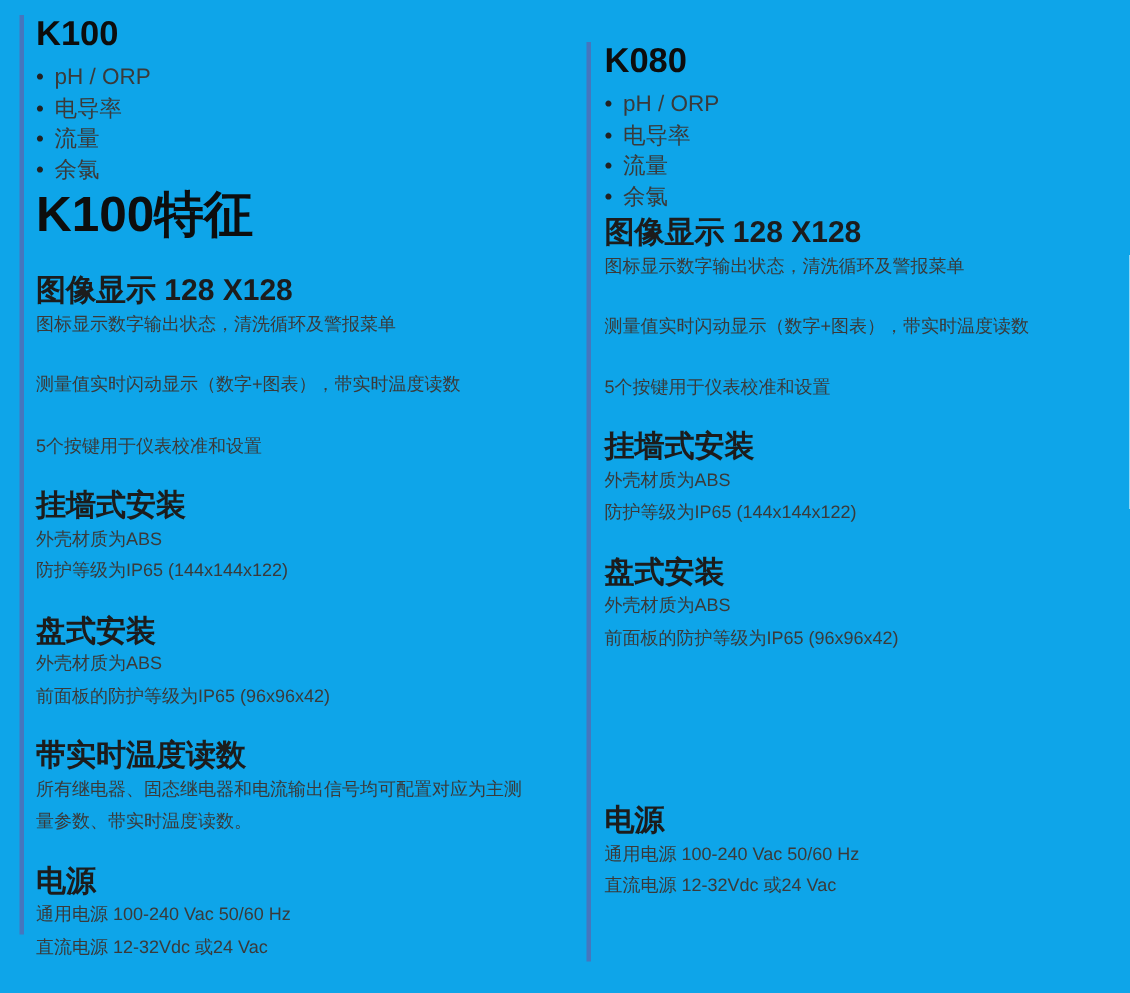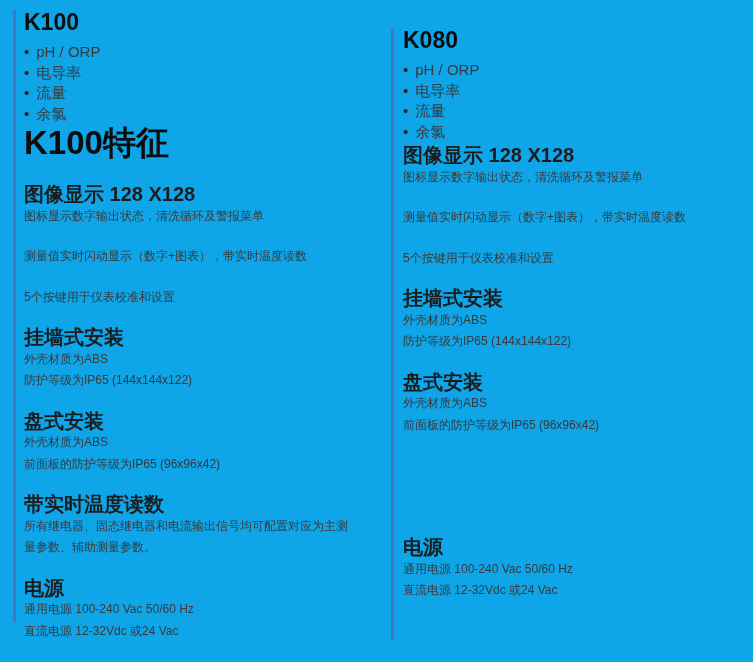--- a/index.html
+++ b/index.html
@@ -137,21 +137,21 @@
         <p>外壳材质为ABS</p>
         <p>防护等级为IP65 (144x144x122)</p>
       </div>
       <div class="block">
         <h3>盘式安装</h3>
         <p>外壳材质为ABS</p>
         <p>前面板的防护等级为IP65 (96x96x42)</p>
       </div>
       <div class="block">
         <h3>带实时温度读数</h3>
-        <p>所有继电器、固态继电器和电流输出信号均可配置对应为主测量参数、辅助测量参数。</p>
+        <p>所有继电器、固态继电器和电流输出信号均可配置对应为主测量参数、带实时温度读数。</p>
       </div>
       <div class="block">
         <h3>电源</h3>
         <p>通用电源 100-240 Vac 50/60 Hz</p>
         <p>直流电源 12-32Vdc 或24 Vac</p>
 
       </div>
     </div>
 
     <div class="column right">

